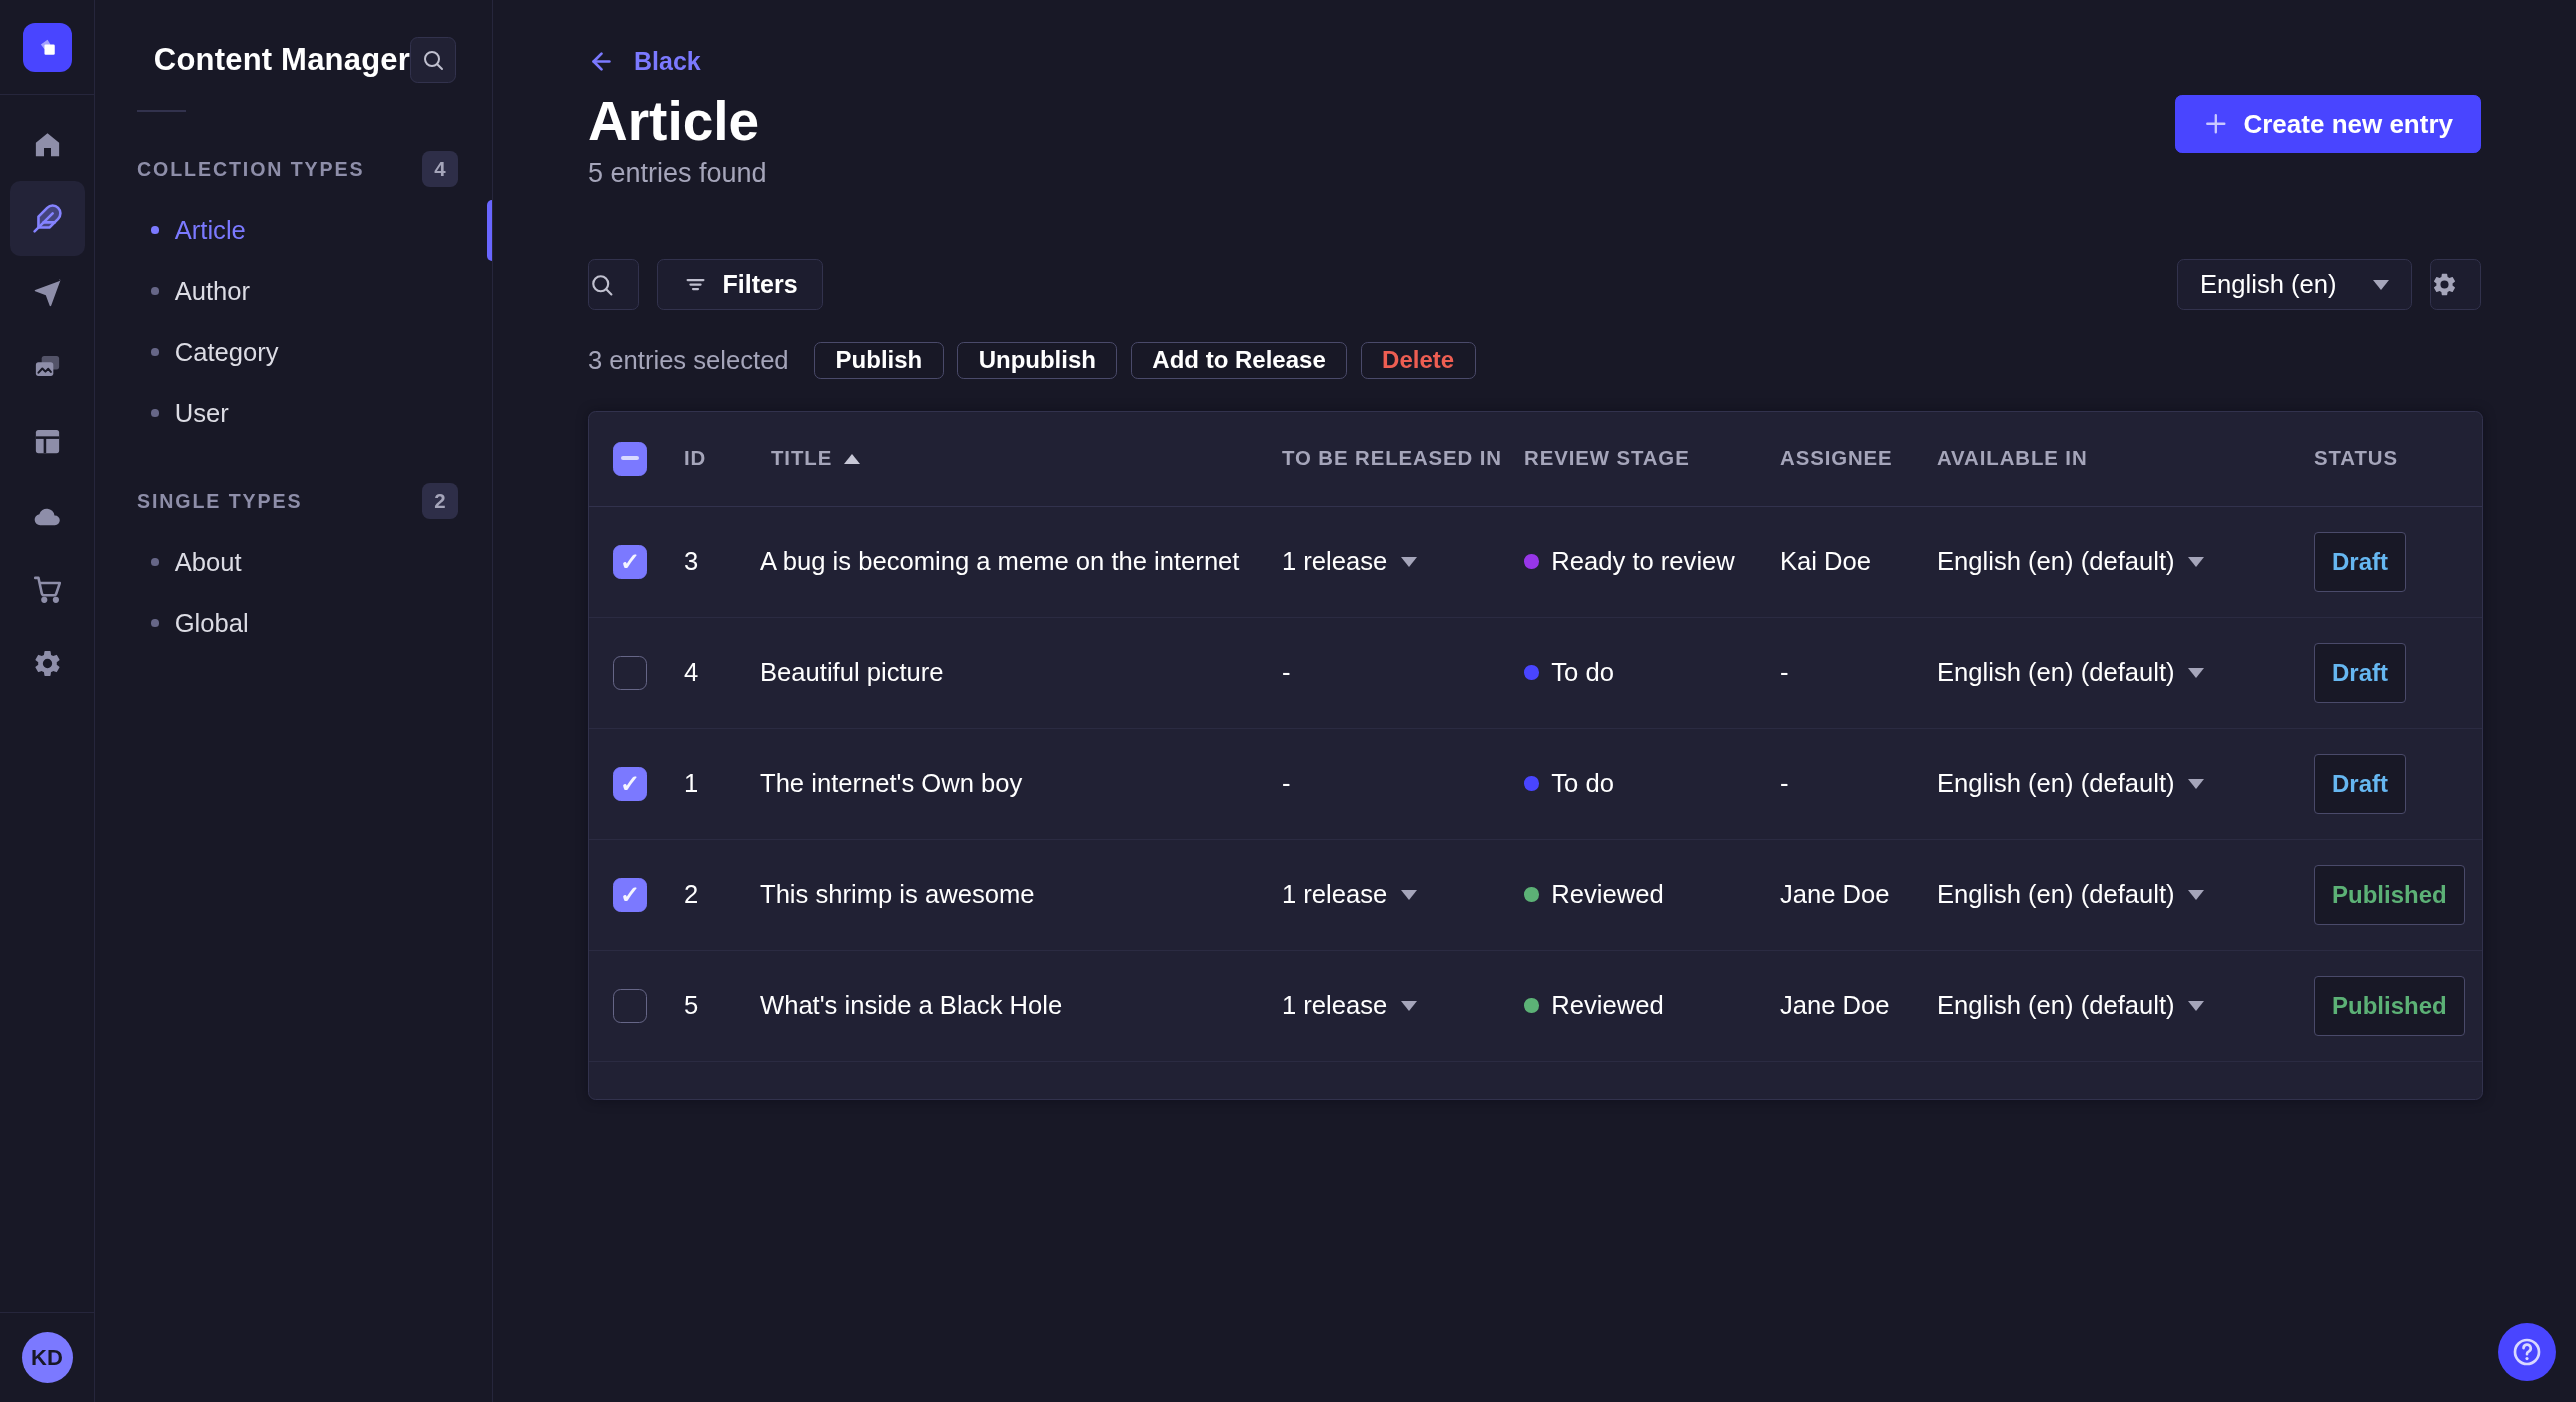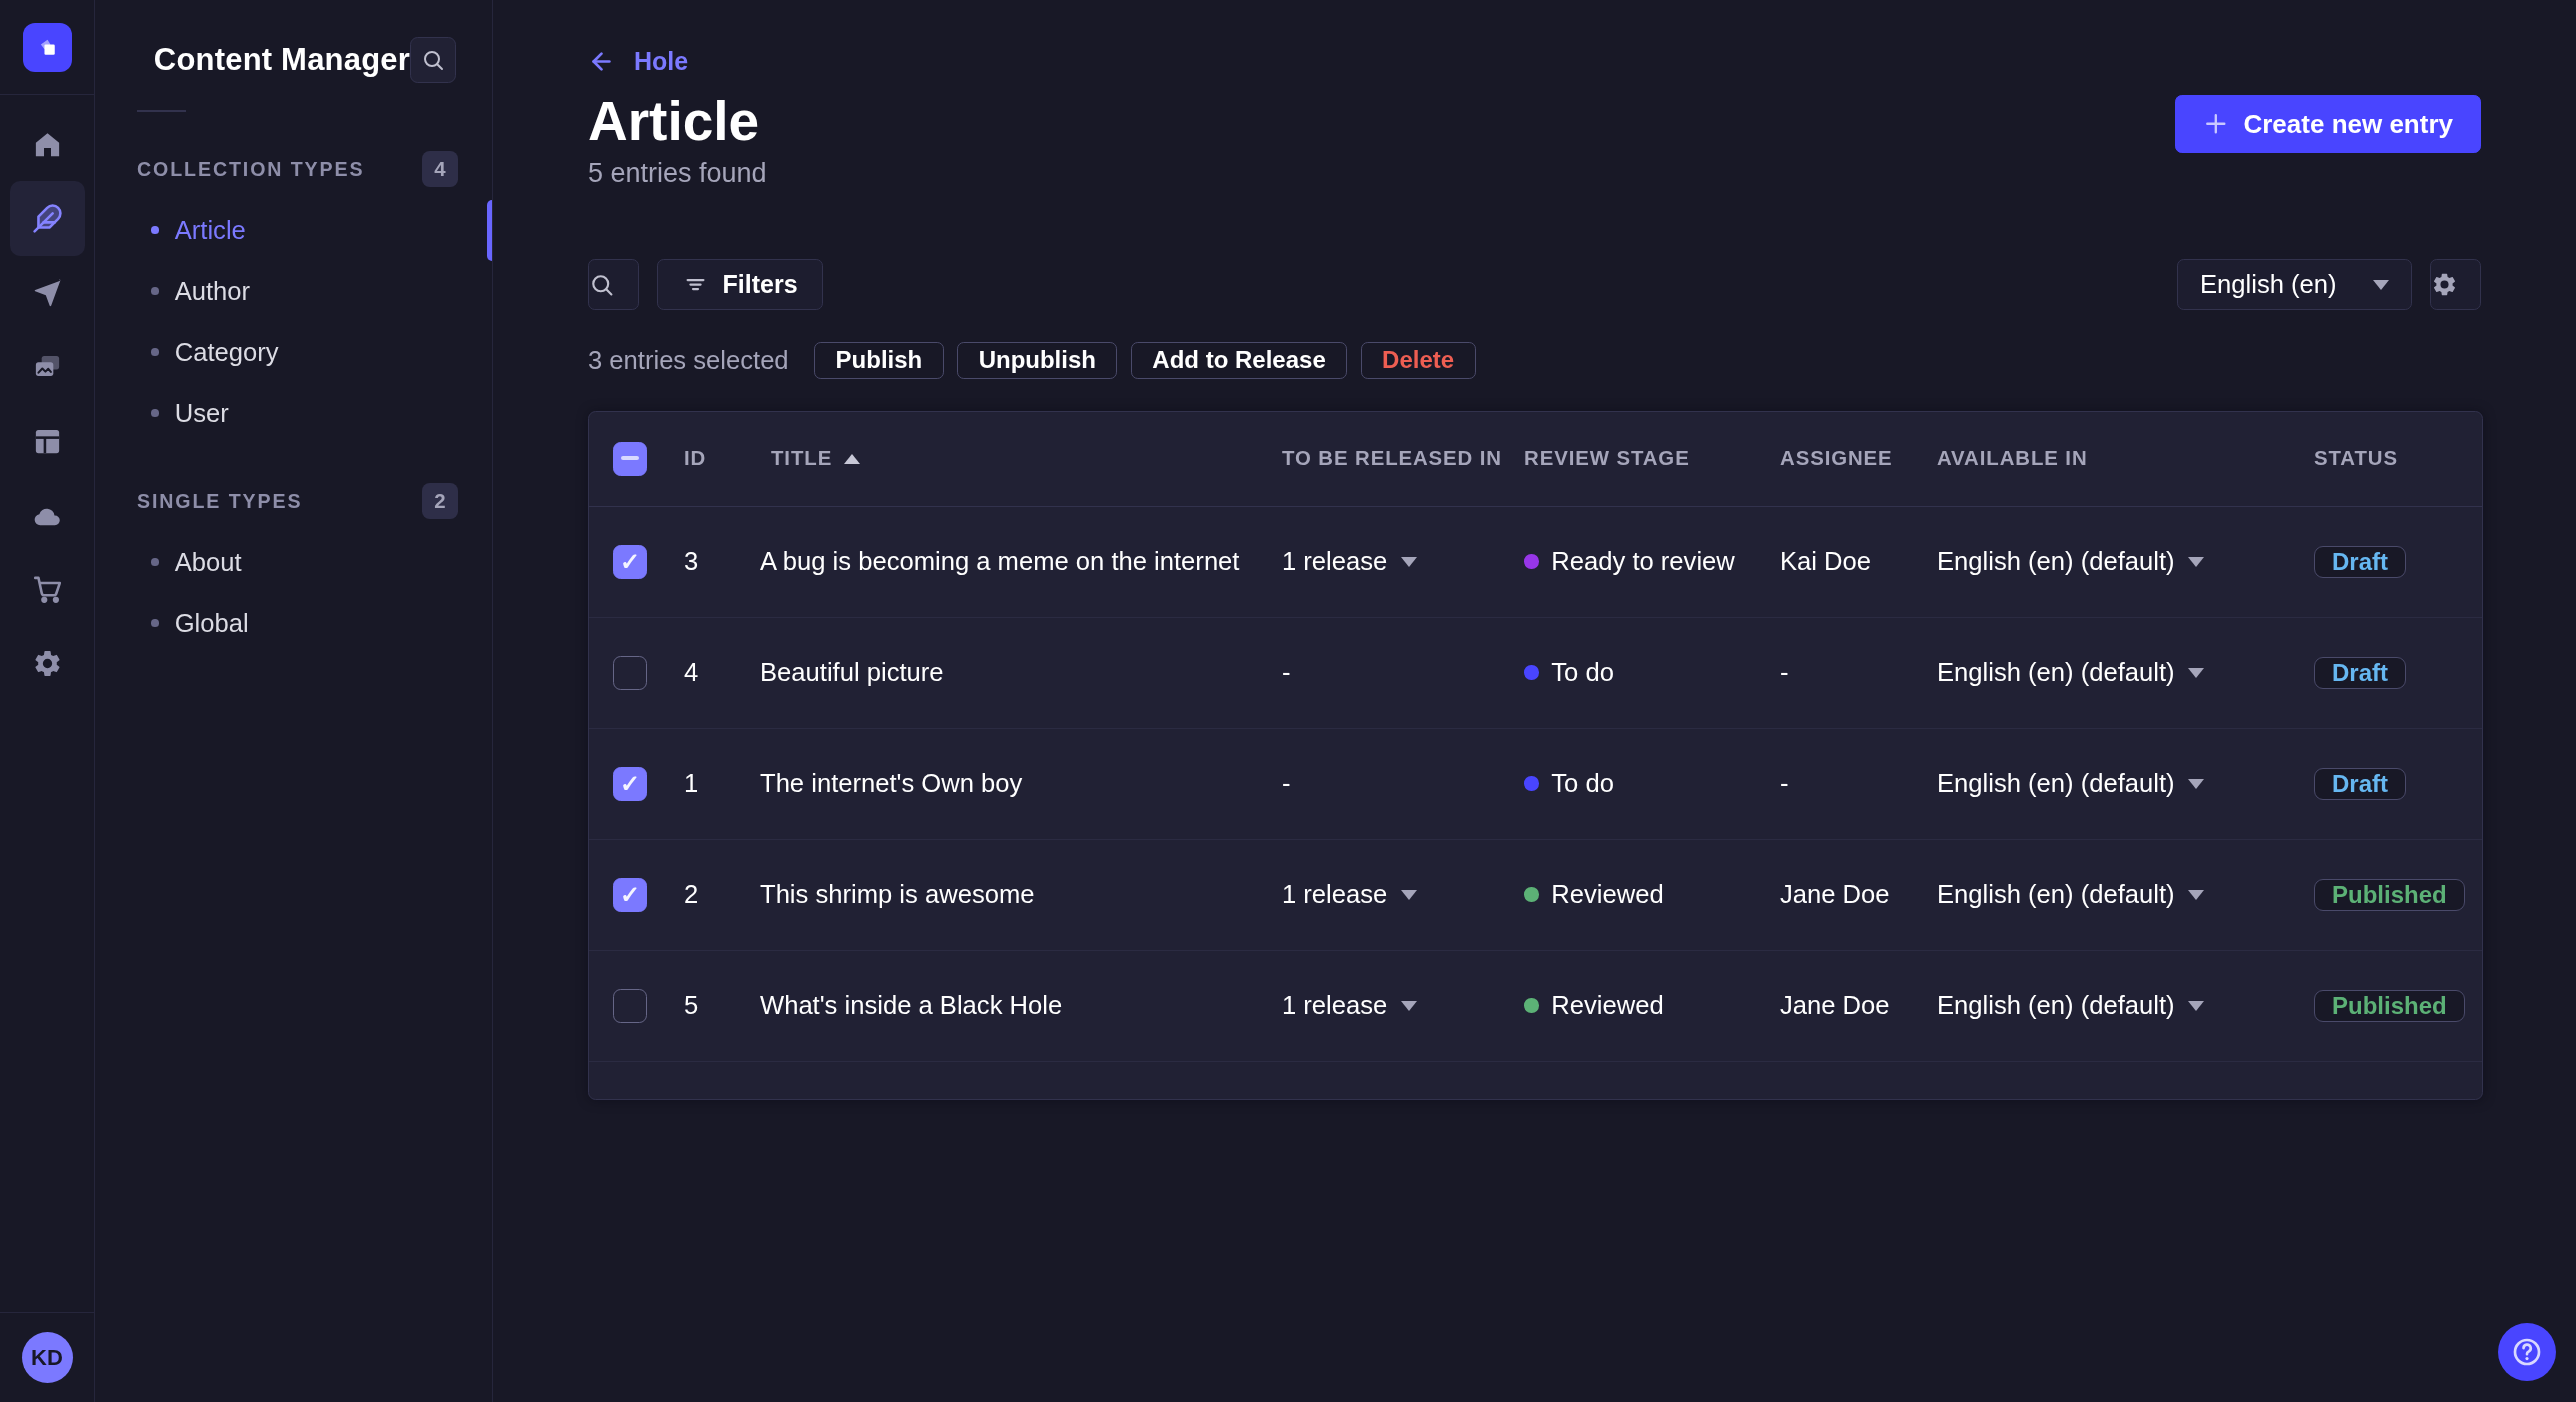--- a/index.html
+++ b/index.html
@@ -76,21 +76,21 @@
   .cell-check { padding-left:24px; }
   .checkbox { width:34px; height:34px; border-radius:7.7px; border:1.7px solid #666687; background:transparent; position:relative; cursor:pointer; flex:none; }
   .checkbox.checked, .checkbox.indeterminate { background:#7b79ff; border-color:#7b79ff; }
   .checkbox.checked::after { content:"\2713"; position:absolute; inset:0; display:flex; align-items:center; justify-content:center; color:#ffffff; opacity:.92; font-size:24px; font-weight:700; }
   .checkbox.indeterminate::after { content:""; position:absolute; left:6.8px; right:6.8px; top:13.6px; height:4.3px; border-radius:2.6px; background:#d9d8ff; }
   .caret-down { width:0; height:0; border-left:8.5px solid transparent; border-right:8.5px solid transparent; border-top:10.2px solid #a5a5ba; flex:none; }
   .sort-asc { width:0; height:0; border-left:8.5px solid transparent; border-right:8.5px solid transparent; border-bottom:10.2px solid #c7c7d6; }
   .release-cell { gap:13.6px; }
   .stage-dot { width:14.5px; height:14.5px; border-radius:50%; background:#4945ff; margin-right:12.8px; flex:none; }
   .locale-cell { gap:13.6px; }
-  .status-badge { height:32px; padding:0 17px; border:0.9px solid #4a4a6a; border-radius:9px; background:#181826; display:inline-flex; align-items:center; font-size:24px; font-weight:600; }
+  .status-badge { height:60px; padding:0 17px; border:0.9px solid #4a4a6a; border-radius:4px; background:#181826; display:inline-flex; align-items:center; font-size:24px; font-weight:600; }
   .status-badge.draft { color:#66b7f1; }
   .status-badge.published { color:#5cb176; }
 
   .help-fab { position:absolute; right:20.4px; bottom:21px; width:58px; height:58px; border-radius:50%; background:#4945ff; border:none; display:flex; align-items:center; justify-content:center; color:#d9d8ff; cursor:pointer; z-index:9; }
   .help-fab svg { width:32px; height:32px; }
 </style>
 </head>
 <body>
 
 <div class="app">
@@ -215,21 +215,21 @@
       </div>
     </div>
   </aside>
 
   <main class="main">
     <div class="back-row">
       <svg viewBox="0 0 24 24" fill="none" stroke="currentColor" stroke-width="2.4" stroke-linecap="round" stroke-linejoin="round">
           <path d="M19 12H5"></path>
           <path d="m12 19-7-7 7-7"></path>
         </svg>
-      <span>Hole</span>
+      <span>Black</span>
     </div>
 
     <h2 class="page-title">Article</h2>
     <div class="page-subtitle">5 entries found</div>
 
     <button class="create-btn">
       <svg viewBox="0 0 24 24" fill="none" stroke="#c9c8ff" stroke-width="2.2" stroke-linecap="round">
           <path d="M12 4v16M4 12h16"></path>
         </svg>
       <span>Create new entry</span>

